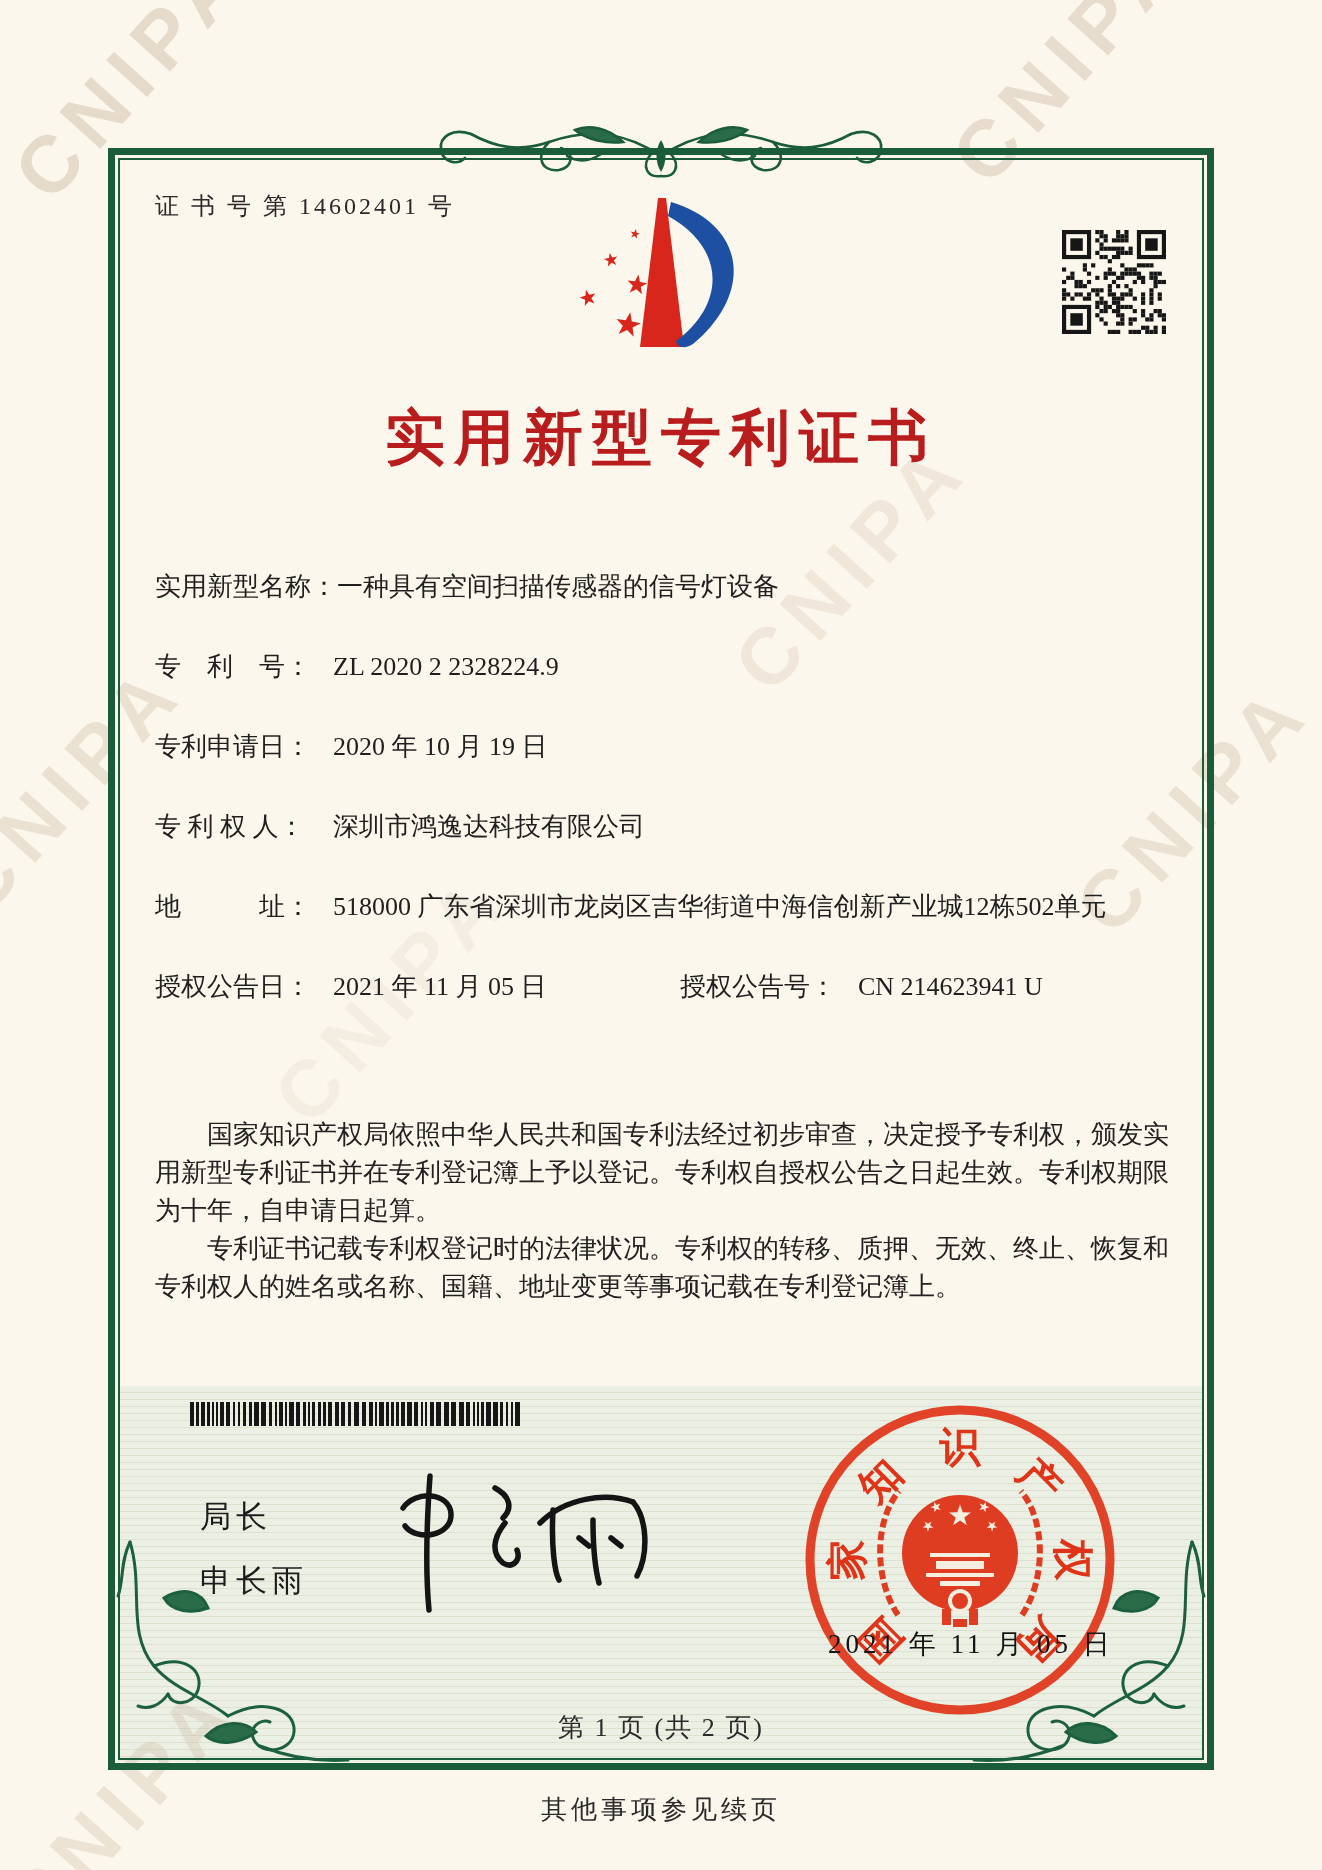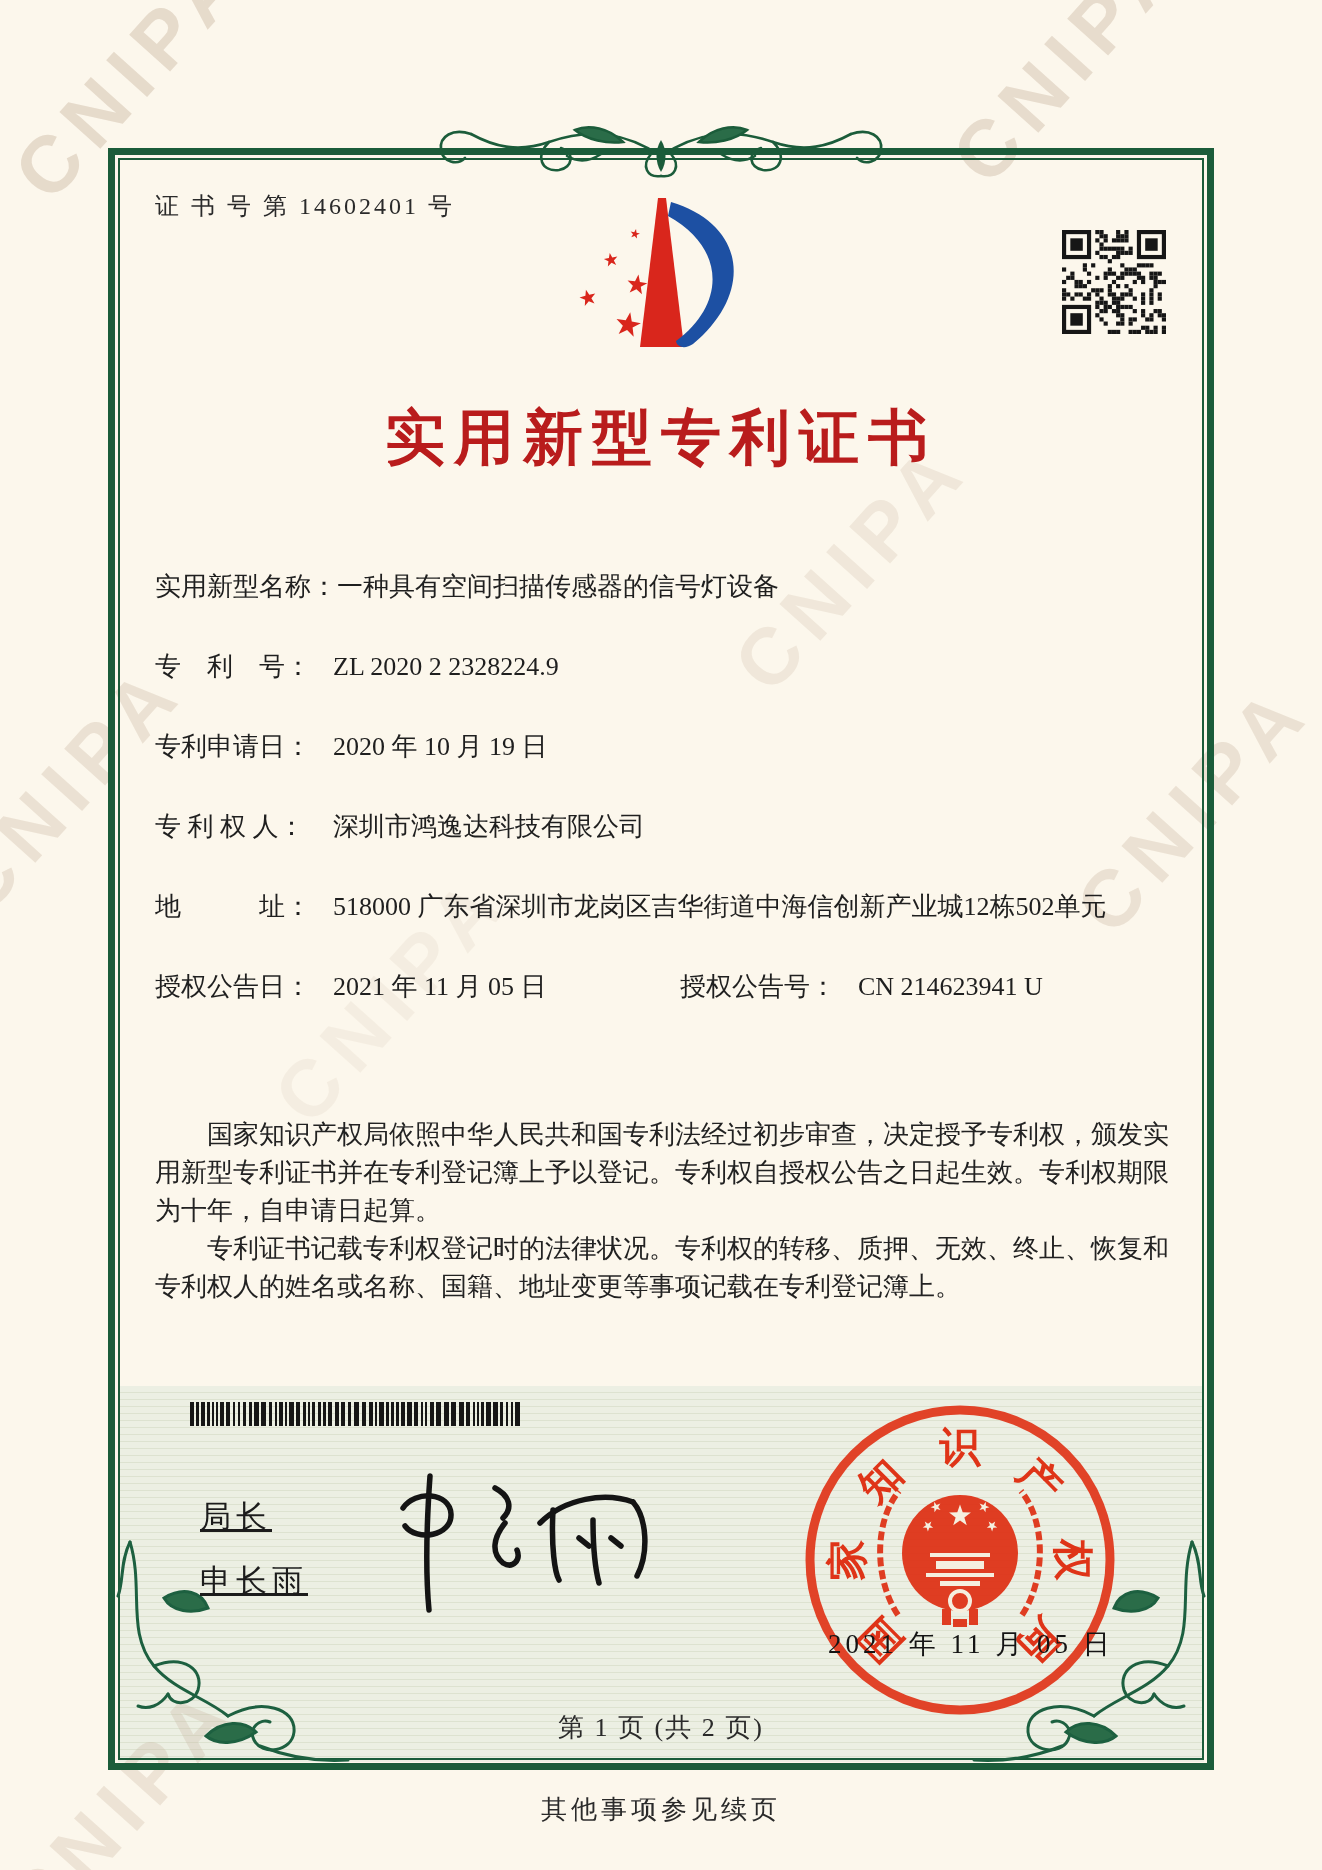--- a/index.html
+++ b/index.html
@@ -64,21 +64,21 @@
   .body-text p {
     font-size:26px; line-height:38px; text-align:justify;
     text-indent:2em; color:#222;
   }
 
   .barcode { position:absolute; z-index:4; left:190px; top:1402px; }
 
   .signer {
     position:absolute; z-index:4; left:200px;
     font-family:"Liberation Sans","DejaVu Sans",sans-serif;
-    font-size:31px; font-weight:500; color:#1c1c1c; letter-spacing:5px;text-decoration:underline;
+    font-size:31px; font-weight:500; color:#1c1c1c; letter-spacing:5px;
   }
   .signer.role { top:1496px; }
   .signer.name { top:1560px; }
 
   .signature { position:absolute; z-index:5; left:375px; top:1468px; }
 
   .seal { position:absolute; z-index:4; left:795px; top:1395px; }
   .seal-char {
     font-size:41px; font-weight:700; fill:#df3418; text-anchor:middle;
     font-family:"Liberation Serif","DejaVu Serif",serif;

